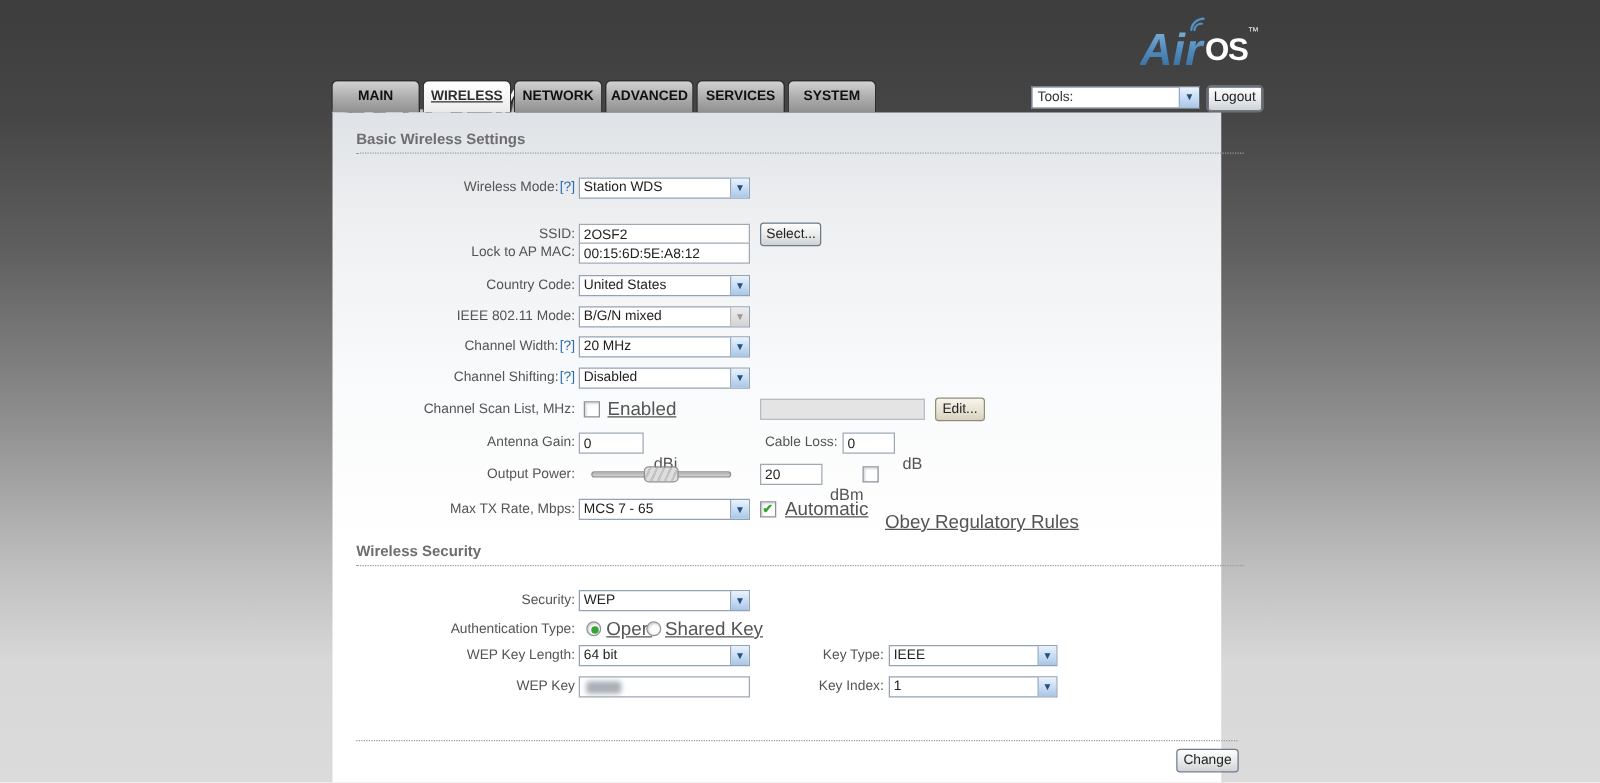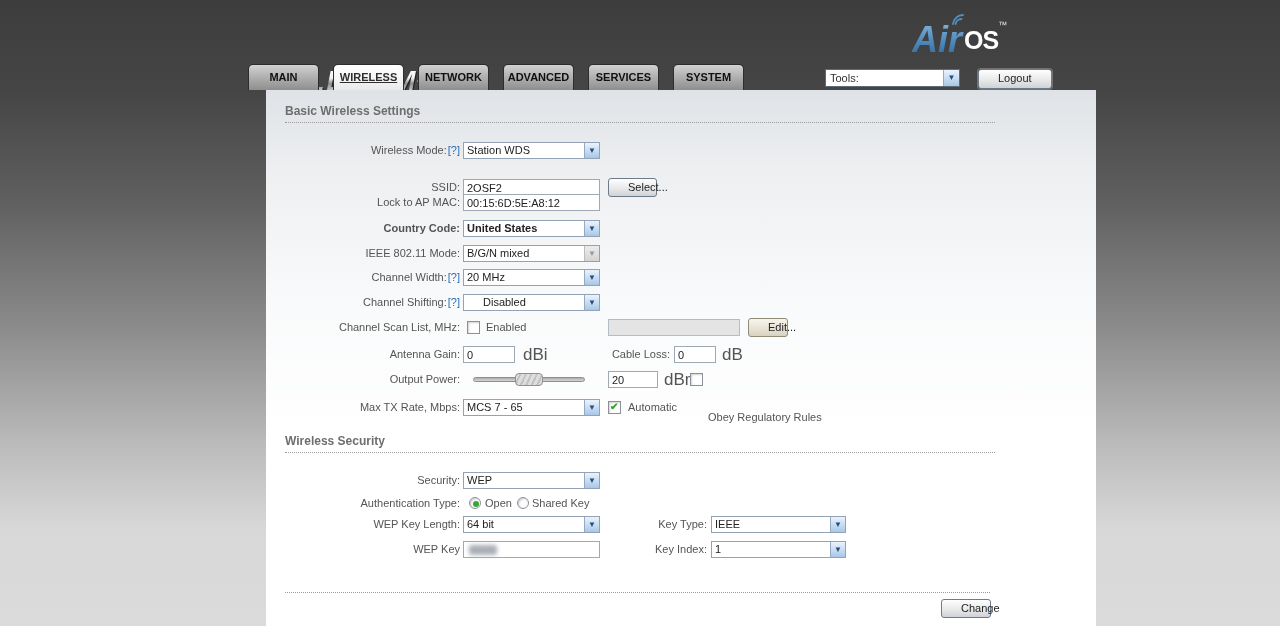--- a/index.html
+++ b/index.html
@@ -23,46 +23,46 @@
   .airos { position:absolute; left:912px; top:18px; height:42px; display:flex; align-items:flex-end; }
   .airos .air {
     position:relative; font-style:italic; font-weight:700; font-size:36px; line-height:40px;
     background:linear-gradient(180deg,#8ab8dd 0%,#5590c2 45%,#2f6496 100%);
     -webkit-background-clip:text; background-clip:text; color:transparent; padding-right:2px;
   }
   .airos .waves { position:absolute; right:-1px; top:-7px; }
   .airos .os { font-weight:700; font-size:25px; line-height:40px; color:#ffffff; letter-spacing:-1px; }
   .airos .tm { font-size:9px; color:#e8e8e8; align-self:flex-start; margin-top:2px; }
   
-  .toolsbar { position:absolute; left:825px; top:69px; display:flex; gap:18px; }
+  .toolsbar { position:absolute; left:825px; top:69px; display:flex; gap:6px; }
   .fsel { position:relative; height:18px; background:#fff; border:1px solid #5c6b7a; }
   .fsel .val { display:block; font-size:11px; line-height:16px; padding:0 18px 0 4px; color:#333; white-space:nowrap; overflow:hidden; }
   .fsel .arw {
     position:absolute; right:0; top:0; width:16px; height:16px;
     background:linear-gradient(180deg,#eaf3fc 0%,#c3d9f1 60%,#a9c6e6 100%);
     border-left:1px solid #93a9c4; color:#24507e; font-size:8px; line-height:16px; text-align:center;
   }
   .btn {
-    display:inline-block; height:19px; padding:0 19px; font-size:11px; line-height:17px; color:#222;
+    display:inline-block; height:19px; padding:0 4px; font-size:11px; line-height:17px; color:#222;
     background:linear-gradient(180deg,#fefefe 0%,#e8e9ea 55%,#cfd2d6 100%);
     border:1px solid #6d7b88; border-radius:3px; text-align:center; font-family:inherit; cursor:default;
   }
   .logoutb { box-shadow:0 0 0 1px rgba(255,255,255,.25); height:20px; }
   
-  .tabs { position:absolute; left:248px; top:64px; display:flex; gap:14px; }
+  .tabs { position:absolute; left:265px; top:64px; display:flex; gap:2px; }
   .tab {
     width:71px; height:26px; border:1px solid #2d2d2d; border-bottom:none;
     border-radius:5px 5px 0 0; text-align:center;
     font-size:11px; font-weight:bold; line-height:25px; color:#101010;
     background:linear-gradient(180deg,#d2d2d2 0%,#b2b2b2 45%,#8f8f8f 100%);
   }
   .tab.active { background:linear-gradient(180deg,#ffffff 0%,#f4f4f4 60%,#e9e9e9 100%); color:#2e2e2e;text-decoration:underline; }
   
   .panel {
-    position:absolute; left:266px; top:90px; width:830px; height:536px;
+    position:absolute; left:266px; top:90px; width:711px; height:536px;
     background:linear-gradient(180deg,#dfe2e6 0%,#edeff1 15%,#f9fafb 40%,#ffffff 65%,#ffffff 100%);
   }
   .sectitle {
     position:absolute; left:19px; width:710px; padding-bottom:4px;
     font-size:12px; font-weight:bold; color:#6e6e6e;
     border-bottom:1px dotted #9b9b9b;
   }
   .frow { position:absolute; left:0; width:747px; height:17px; }
   .flabel { position:absolute; left:0; top:0; width:194px; text-align:right; font-size:11px; color:#545454; line-height:17px; white-space:nowrap; }
   .flabel .help { color:#2d6cb4; text-decoration:none; margin-left:1px; }
@@ -74,27 +74,27 @@
   }
   .tin:disabled, .tin.dis { background:#e4e4e4; border-color:#b4bcc4; }
   .sel { position:absolute; height:17px; border:1px solid #93a2b4; background:#fff; }
   .sel .val { display:block; font-size:11px; line-height:15px; padding:0 18px 0 3px; color:#222; white-space:nowrap; overflow:hidden; }
   .sel .arw {
     position:absolute; right:0; top:0; width:15px; height:15px;
     background:linear-gradient(180deg,#eaf3fc 0%,#c3d9f1 60%,#a9c6e6 100%);
     border-left:1px solid #93a9c4; color:#24507e; font-size:8px; line-height:15px; text-align:center;
   }
   .sel.dis .arw { background:linear-gradient(180deg,#ececec,#d4d4d4); color:#9a9a9a; border-left-color:#bcbcbc; }
-  .unit { position:absolute; font-size:17px; color:#545454; line-height:17px; }
+  .unit { position:absolute; font-size:13px; color:#545454; line-height:17px;margin-top:16px; }
   .cb {
     position:absolute; width:13px; height:13px; top:2px; background:#fff;
     border:1px solid #8a9199; box-shadow:inset 1px 1px 2px rgba(0,0,0,.18);
   }
   .cb.on::after { content:"\2714"; position:absolute; left:1px; top:-1px; font-size:10px; font-weight:bold; color:#2fa32a; }
-  .cblab { position:absolute; font-size:11px; color:#545454; line-height:17px; }
+  .cblab { position:absolute; font-size:15px; color:#545454; line-height:17px;text-decoration:underline; }
   .rd { position:absolute; width:12px; height:12px; top:2px; border-radius:50%; background:#fdfdfd; border:1px solid #8a9199; box-shadow:inset 1px 1px 2px rgba(0,0,0,.2); }
   .rd.on::after { content:""; position:absolute; left:3px; top:3px; width:6px; height:6px; border-radius:50%; background:#39a535; }
   .slider { position:absolute; left:207px; top:5px; width:112px; height:7px; }
   .slider .track { position:absolute; left:0; top:1px; width:112px; height:5px; border:1px solid #8f8f8f; border-radius:3px; background:linear-gradient(180deg,#adadad,#d6d6d6); }
   .slider .handle {
     position:absolute; left:42px; top:-3px; width:28px; height:13px; border:1px solid #909090; border-radius:4px;
     background:repeating-linear-gradient(115deg,#dedede 0 3px,#c3c3c3 3px 5px);
   }
   .blurval { position:absolute; left:5px; top:3px; width:28px; height:10px; background:#a9afb7; border-radius:2px; filter:blur(2px); }
   .btn.editb { background:linear-gradient(180deg,#f7f4ec 0%,#e8e3d4 55%,#d8d2bf 100%); border-color:#8f8c77; }
@@ -149,21 +149,21 @@
     <span class="flabel">SSID:</span>
     <input class="tin" style="left: 197px; width: 137px;" value="2OSF2">
     <div class="btn" style="position:absolute; left:342px; top:-1px; width:49px;">Select...</div>
   </div>
 
   <div class="frow" style="top:104px;">
     <span class="flabel">Lock to AP MAC:</span>
     <input class="tin" style="left: 197px; width: 137px;" value="00:15:6D:5E:A8:12">
   </div>
 
-  <div class="frow" style="top:130px;font-weight:bold;">
+  <div class="frow" style="top:130px;">
     <span class="flabel">Country Code:</span>
     <div class="sel" style="left:197px; width:137px;">
       <span class="val">United States</span>
       <span class="arw">▼</span>
     </div>
   </div>
 
   <div class="frow" style="top:155px;">
     <span class="flabel">IEEE 802.11 Mode:</span>
     <div class="sel dis" style="left:197px; width:137px;">
@@ -175,21 +175,21 @@
   <div class="frow" style="top:179px;padding-left:24px;">
     <span class="flabel"><span>Channel Width:</span><a class="help" href="#">[?]</a></span>
     <div class="sel" style="left:197px; width:137px;">
       <span class="val">20 MHz</span>
       <span class="arw">▼</span>
     </div>
   </div>
 
   <div class="frow" style="top:204px;">
     <span class="flabel"><span>Channel Shifting:</span><a class="help" href="#">[?]</a></span>
-    <div class="sel" style="left:197px; width:137px;padding-left:16px;">
+    <div class="sel" style="left:197px; width:137px;">
       <span class="val">Disabled</span>
       <span class="arw">▼</span>
     </div>
   </div>
 
   <div class="frow" style="top:229px;">
     <span class="flabel">Channel Scan List, MHz:</span>
     <span class="cb" style="left:201px;"></span>
     <span class="cblab" style="left:220px;">Enabled</span>
     <input class="tin dis" style="left: 342px; width: 132px;" disabled="" value="">

